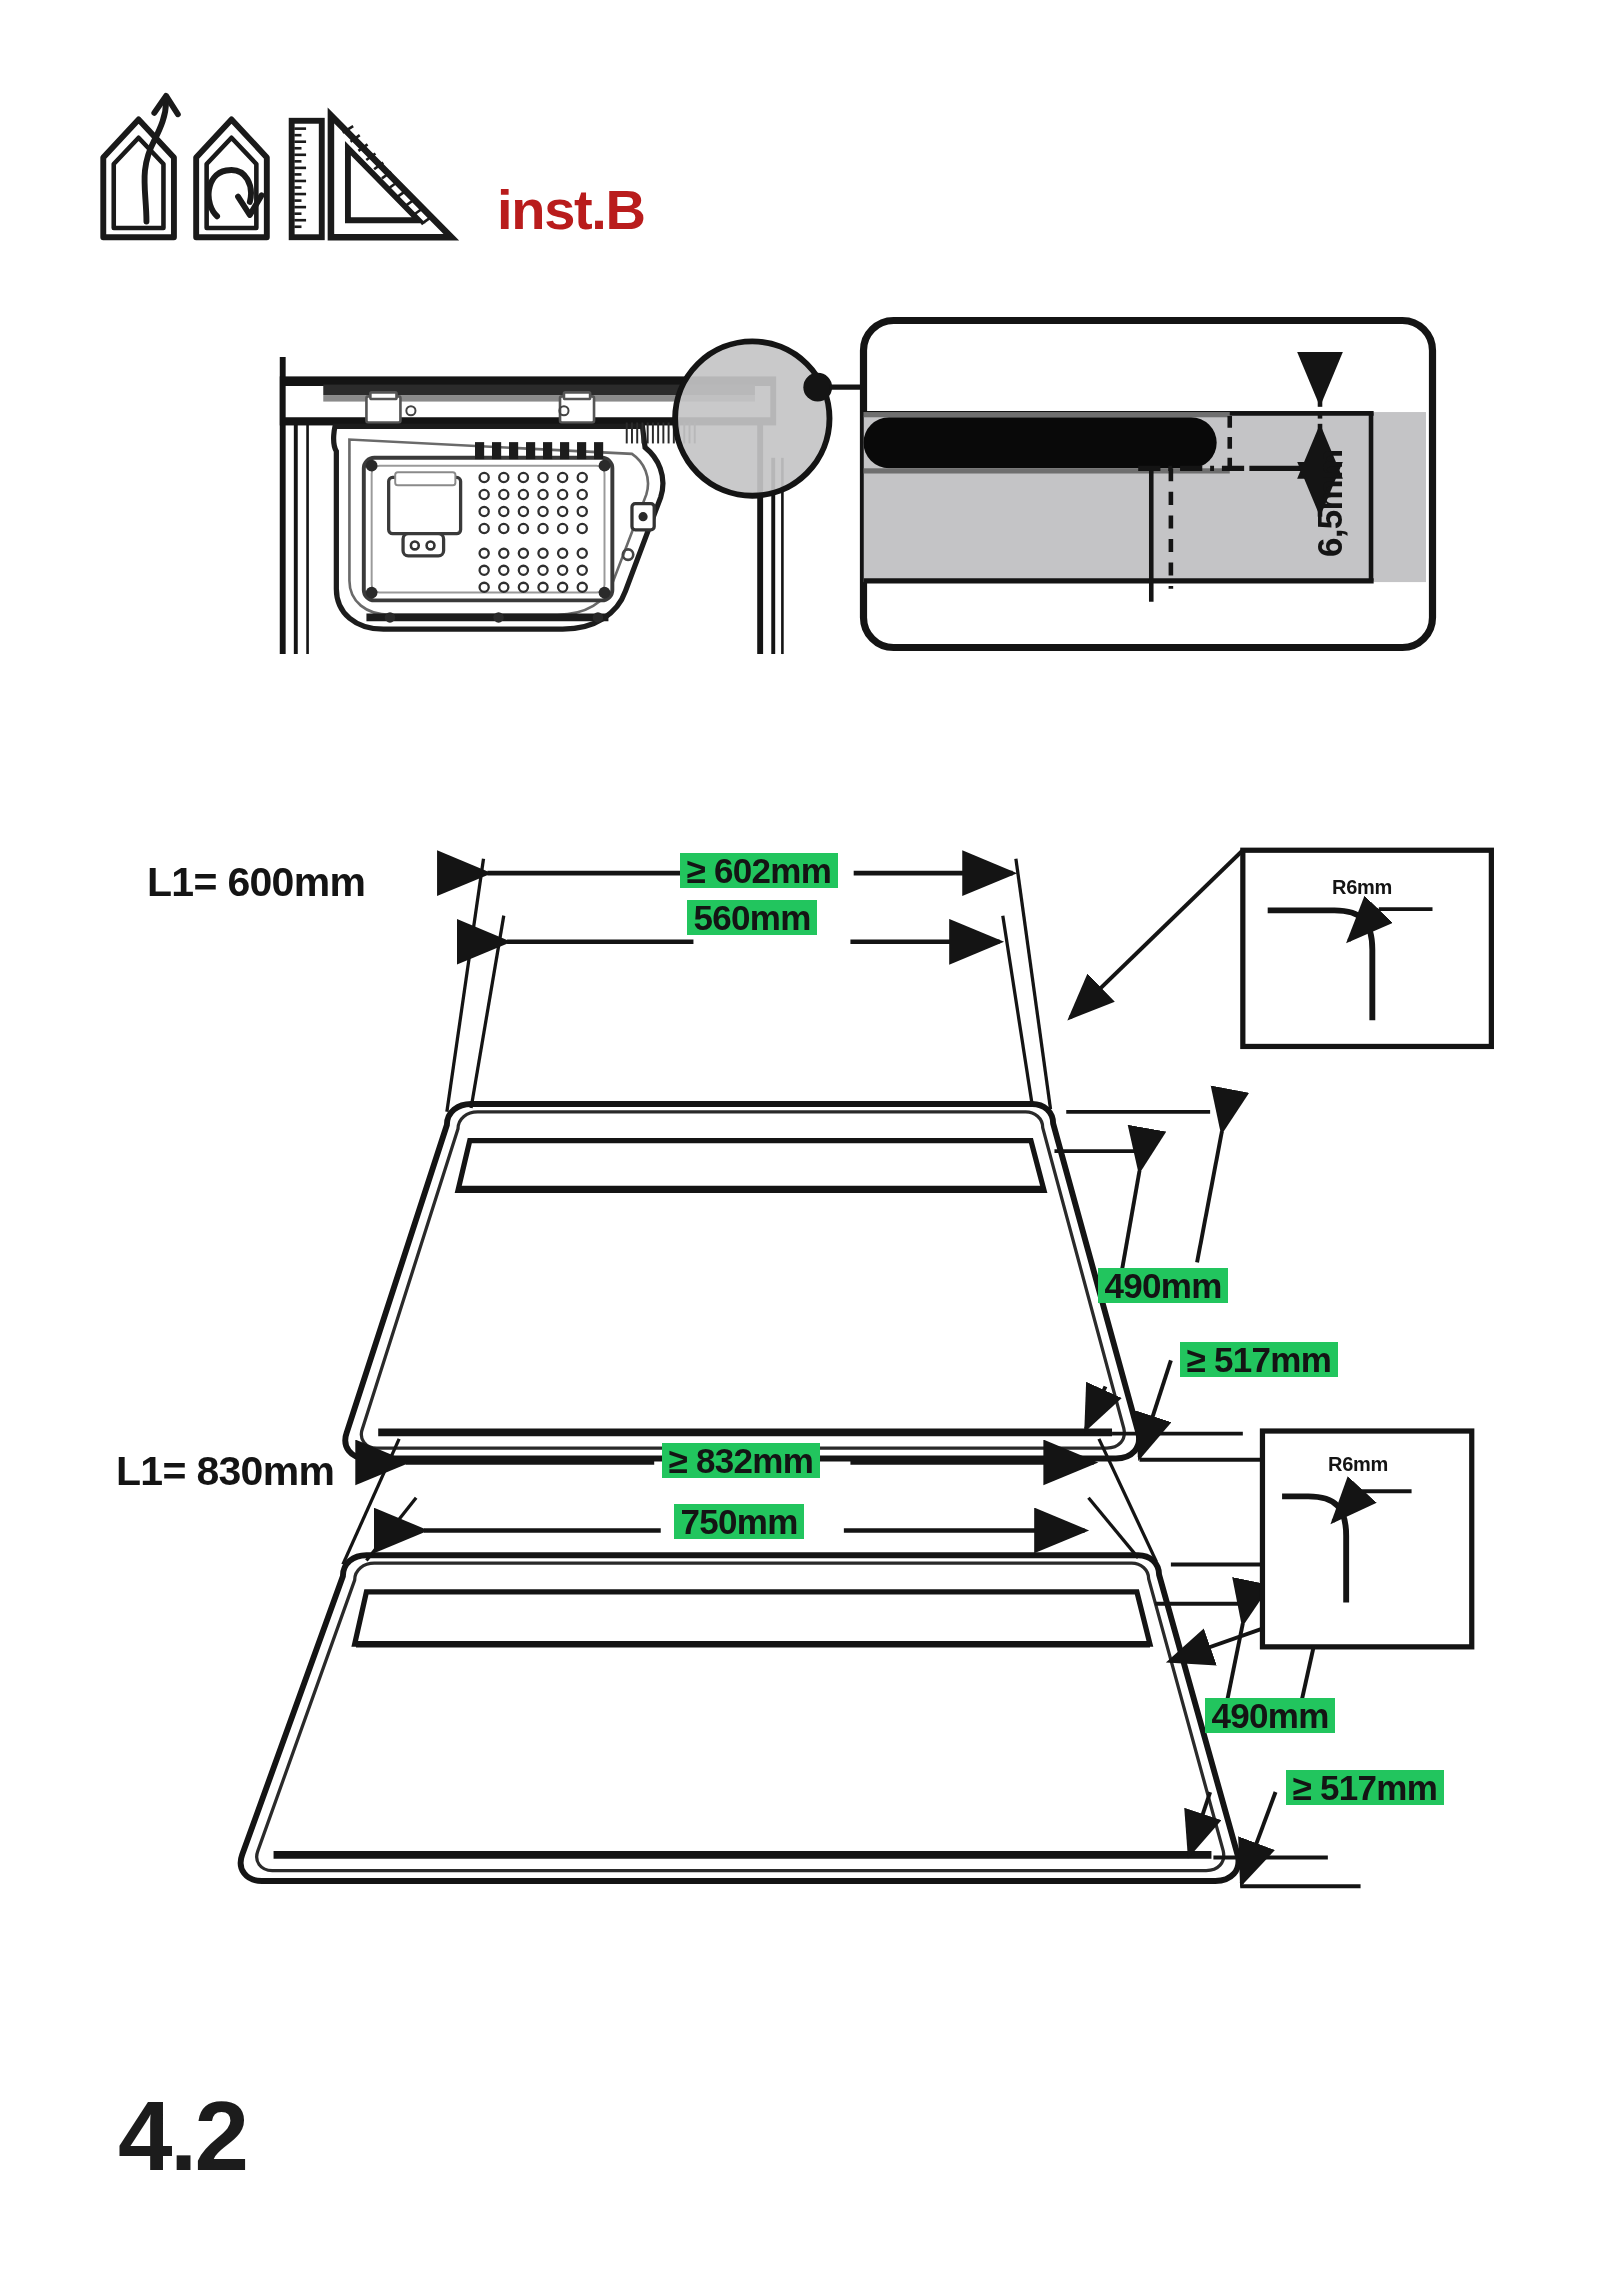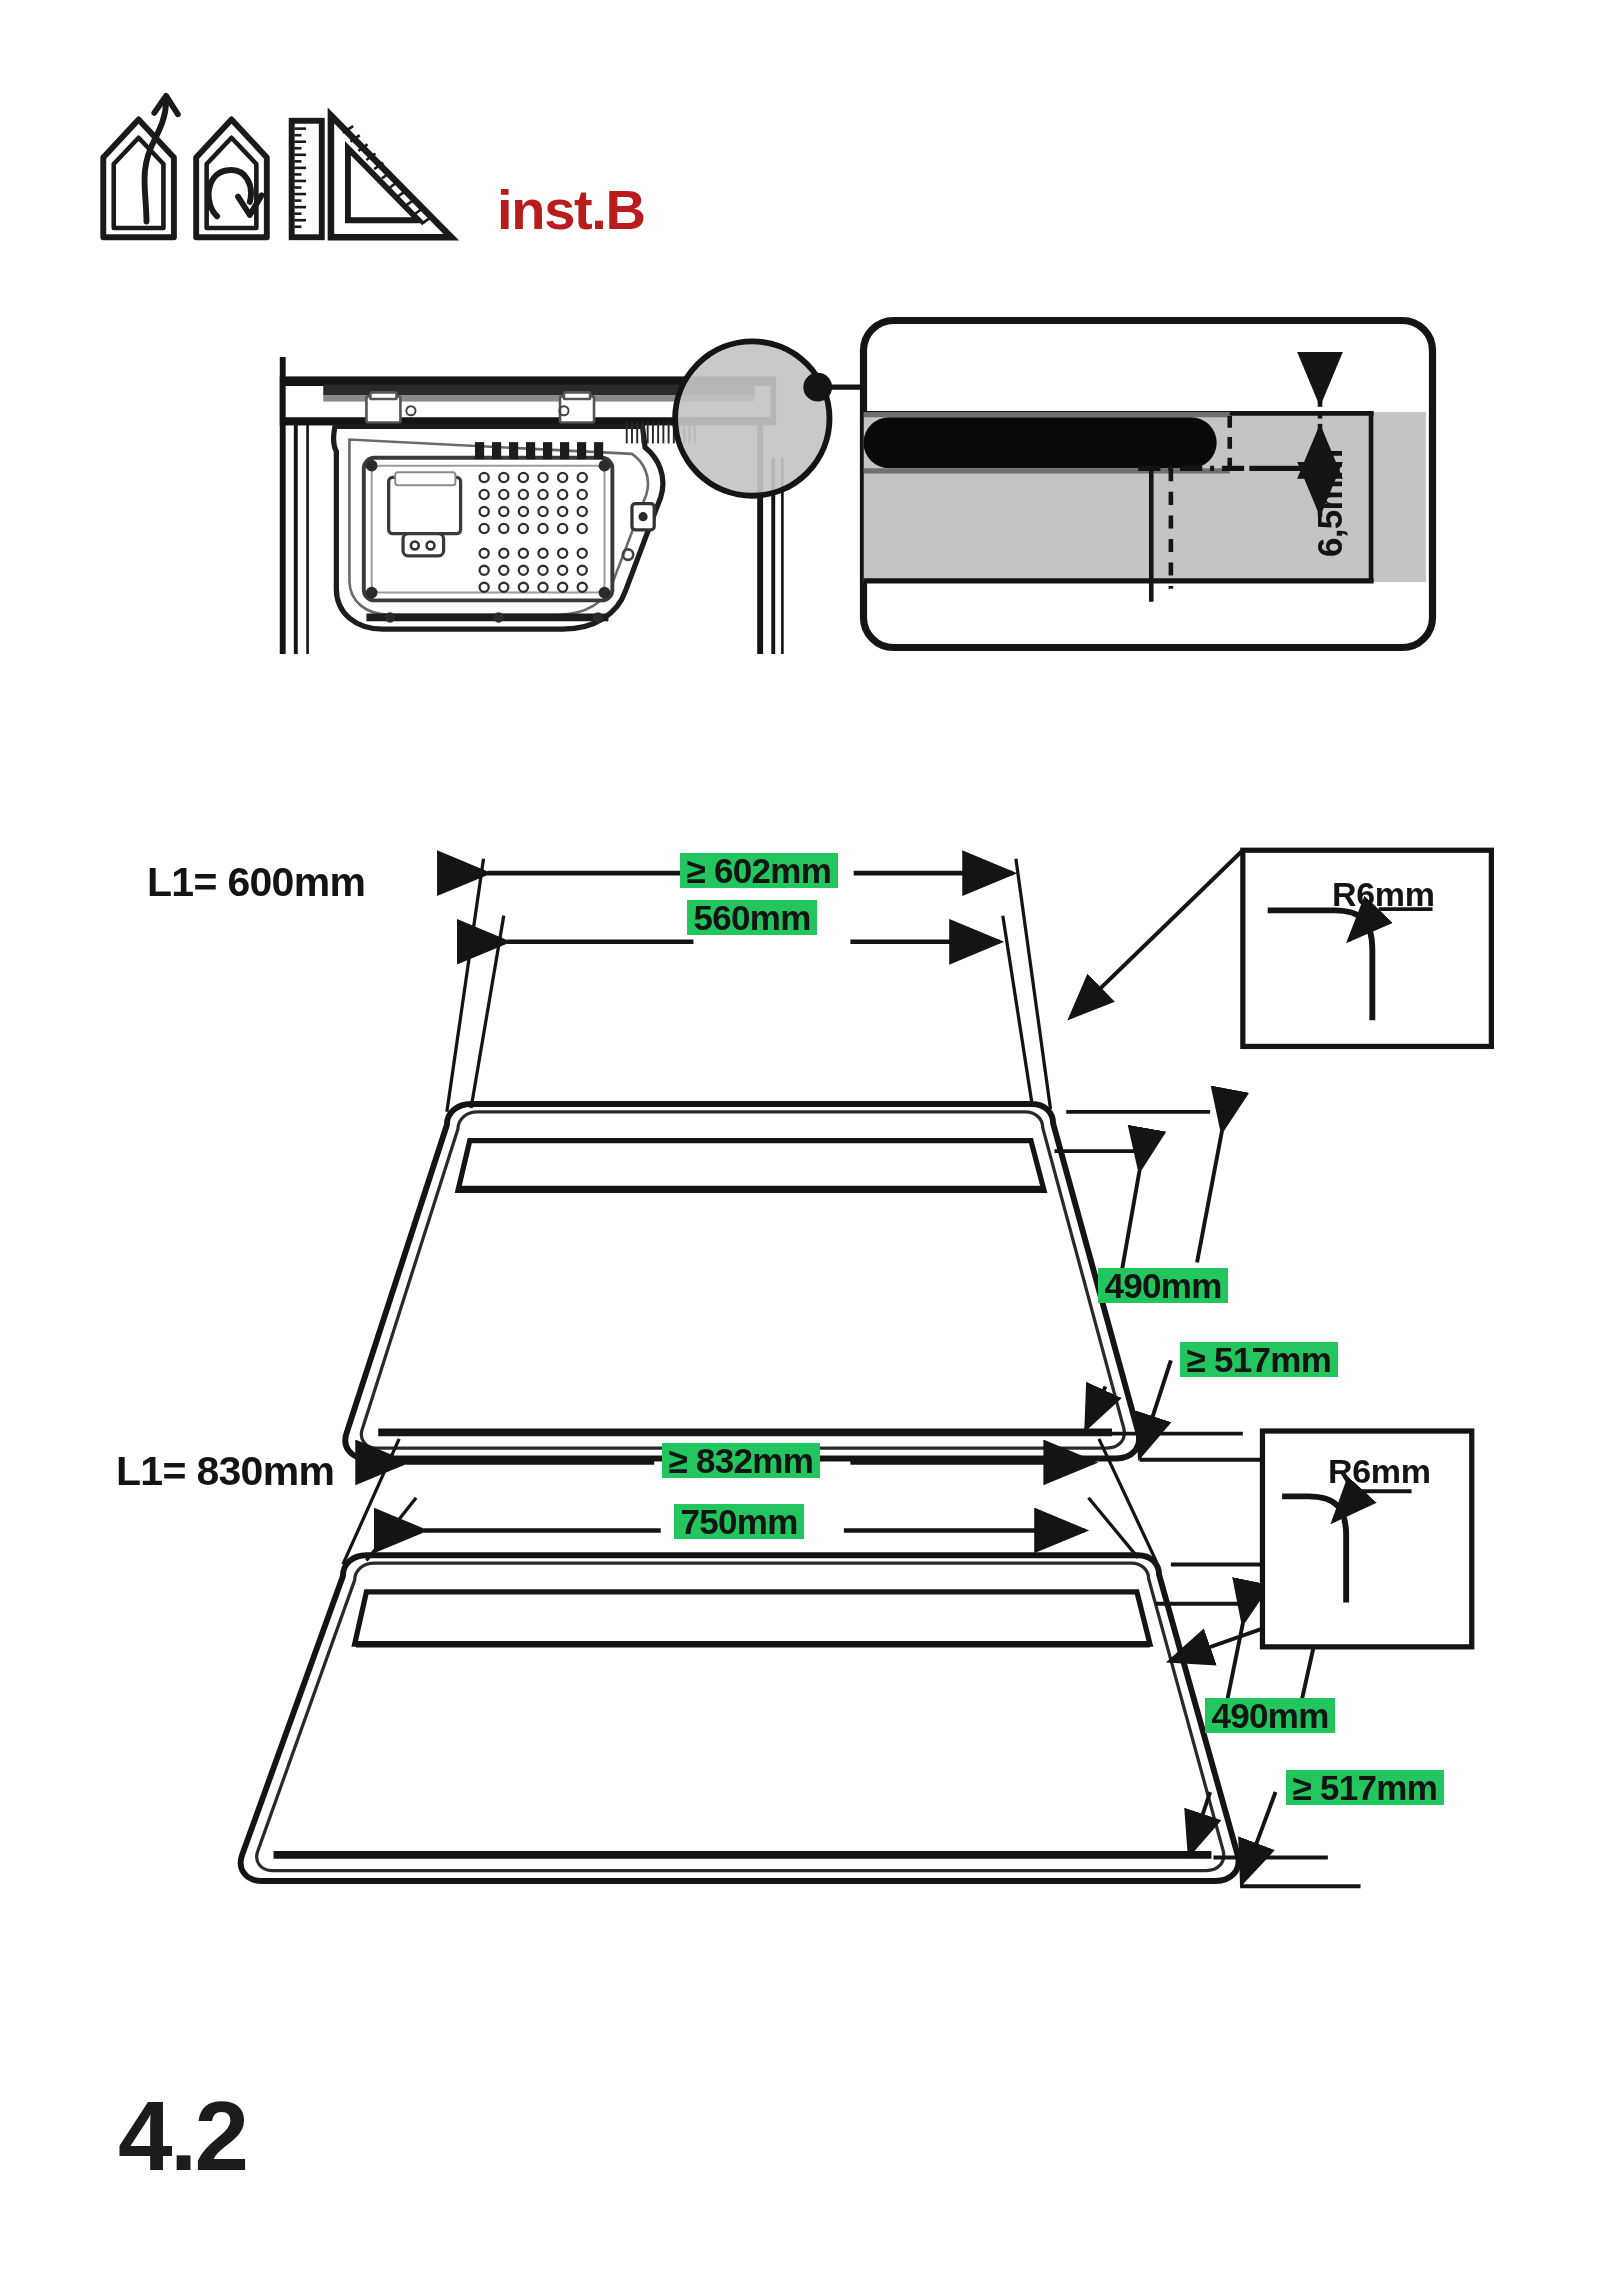--- a/index.html
+++ b/index.html
@@ -51,21 +51,21 @@
   .dim-label {
     position: absolute;
     font-family: "Liberation Sans", sans-serif;
     font-weight: bold;
     color: #141414;
     white-space: nowrap;
     line-height: 1;
   }
   .dim-label.big   { font-size: 41px; letter-spacing: -0.7px; }
   .dim-label.mid   { font-size: 35px; letter-spacing: -0.7px; }
-  .dim-label.small { font-size: 34px; letter-spacing: -0.3px; }
+  .dim-label.small { font-size: 20px; letter-spacing: -0.3px; }
   .dim-label.vert {
     transform: rotate(-90deg);
     transform-origin: left top;
   }
   .label-bg {
     background: #22c55e;
     padding: 0 6.5px;
   }
 
   #page-number {

